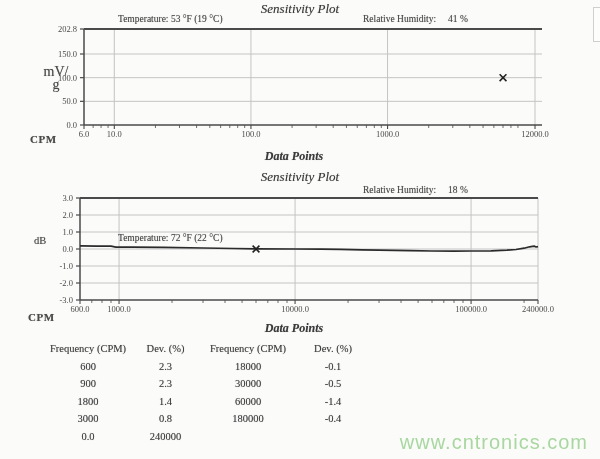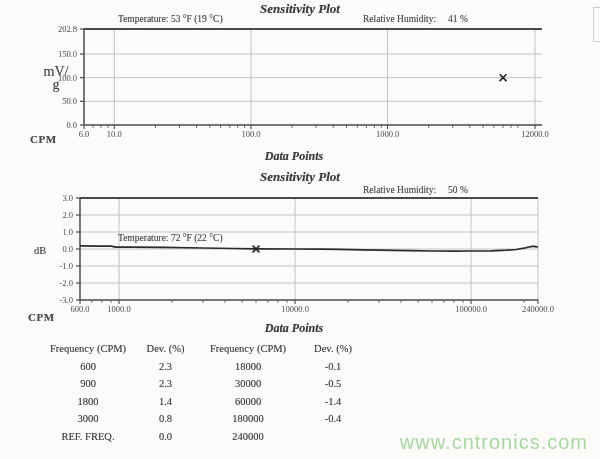--- a/index.html
+++ b/index.html
@@ -8,21 +8,21 @@
     background:#fbfbfa; overflow:hidden;
     font-family:"Liberation Serif", serif;
     color:#3d3d3d;
   }
   .page *{box-sizing:border-box;}
   .txt{ text-shadow:0 0 0.7px rgba(70,70,70,0.5); }
   svg.canvas{ position:absolute; left:0; top:0; z-index:1; }
   .lbl{ position:absolute; z-index:2; }
   .chart-title{
     left:0; width:600px; text-align:center;
-    font-size:13px; font-weight:bold; font-style:italic;
+    font-size:13px; font-weight:normal; font-style:italic;
     color:#3a3a3a;
   }
   .meta{ font-size:9.5px; color:#4a4a4a; white-space:nowrap; }
   .meta .gap{ display:inline-block; width:12px; }
   .footer-lbl{
     left:0; width:588px; text-align:center;
     font-size:12px; font-weight:bold; font-style:italic; color:#3a3a3a;
   }
   .yunit{ font-size:14px; text-align:center; line-height:13px; color:#4a4a4a; }
   .cpm{ font-size:11px; font-weight:600; letter-spacing:0.6px; color:#4a4a4a; }
@@ -197,24 +197,24 @@
 
   <div class="lbl cpm txt" style="left:30px; top:133px;">CPM</div>
 
   <div class="lbl footer-lbl txt" style="top:149px;">Data Points</div>
 
   <div class="lbl chart-title txt" style="top:169px;">Sensitivity Plot</div>
 
   <div class="lbl meta txt" style="left:118px; top:185px;margin-top:48px;">Temperature: 72 °F (22 °C)</div>
 
   <div class="lbl meta txt" style="left:363px; top:185px;">
-    <span>Relative Humidity:</span><span class="gap"></span><span>50 %</span>
+    <span>Relative Humidity:</span><span class="gap"></span><span>18 %</span>
   </div>
 
-  <div class="lbl db txt" style="left:34px; top:245px;">dB</div>
+  <div class="lbl db txt" style="left:34px; top:235px;">dB</div>
 
   <div class="lbl cpm txt" style="left:28px; top:311px;">CPM</div>
 
   <div class="lbl footer-lbl txt" style="top:321px;">Data Points</div>
 
   <div class="datatable txt">
     <div class="cell hcell">Frequency (CPM)</div>
     <div class="cell hcell">Dev. (%)</div>
     <div class="cell hcell">Frequency (CPM)</div>
     <div class="cell hcell">Dev. (%)</div>
@@ -228,21 +228,20 @@
       <div class="cell">30000</div>
       <div class="cell">-0.5</div>
       <div class="cell">1800</div>
       <div class="cell">1.4</div>
       <div class="cell">60000</div>
       <div class="cell">-1.4</div>
       <div class="cell">3000</div>
       <div class="cell">0.8</div>
       <div class="cell">180000</div>
       <div class="cell">-0.4</div>
-      <div class="cell">REF. FREQ.</div>
       <div class="cell">0.0</div>
       <div class="cell">240000</div>
       <div class="cell"></div>
     </div>
 
   <div class="watermark" style="color: rgb(168, 215, 160);">www.cntronics.com</div>
 
 </div>
 
 </body></html>

